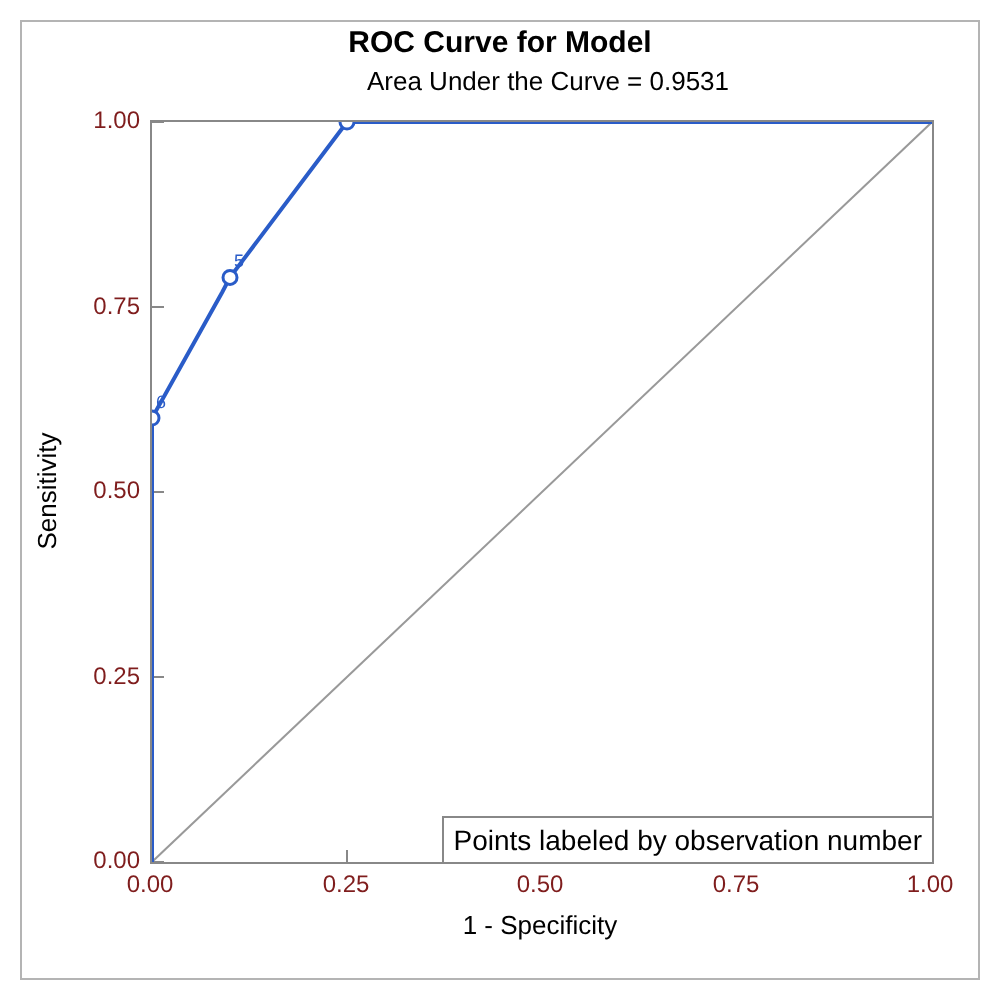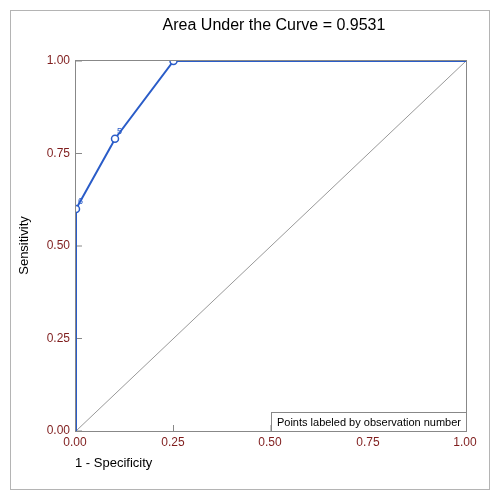--- a/index.html
+++ b/index.html
@@ -26,21 +26,21 @@
     top: 14px;
     width: 480px;
     text-align: center;
   }
   .title-main {
     font-size: 15px;
     font-weight: bold;
     line-height: 1.1;
   }
   .title-sub {
-    font-size: 16px;
+    font-size: 13px;
     margin-top: 2px;
     padding-left: 48px;
   }
   .plot-area {
     position: absolute;
     left: 75px;
     top: 60px;
     width: 390px;
     height: 370px;
     border: 1px solid #888;
@@ -60,47 +60,49 @@
   .y-label span {
     transform: rotate(-90deg);
     white-space: nowrap;
     font-size: 13px;
   }
   .x-label {
     position: absolute;
     left: 75px;
     top: 455px;
     width: 390px;
+    text-align: center;
     font-size: 13px;
   }
   .tick-label {
     position: absolute;
     font-size: 12px;
     color: #7f1d1d;
   }
   .tick-x { top: 435px; width: 40px; text-align: center; }
   .tick-y { width: 35px; text-align: right; }
   .note-box {
     position: absolute;
     right: 0;
     bottom: 0;
     border-top: 1px solid #888;
     border-left: 1px solid #888;
-    font-size: 11px;
+    font-size: 14px;
     padding: 3px 5px;
     background: #fff;
   }
   svg { display: block; }
 </style>
 </head>
 <body>
 
 <div class="chart-frame"></div>
 
 <div class="title-block">
+  <div class="title-main">ROC Curve for Model</div>
   <div class="title-sub">Area Under the Curve = 0.9531</div>
 </div>
 
 <div class="y-label">
   <span>Sensitivity</span>
 </div>
 
 <div class="tick-label tick-y" style="left:35px; top:423px;">0.00</div>
 <div class="tick-label tick-y" style="left:35px; top:331px;">0.25</div>
 <div class="tick-label tick-y" style="left:35px; top:238px;">0.50</div>

